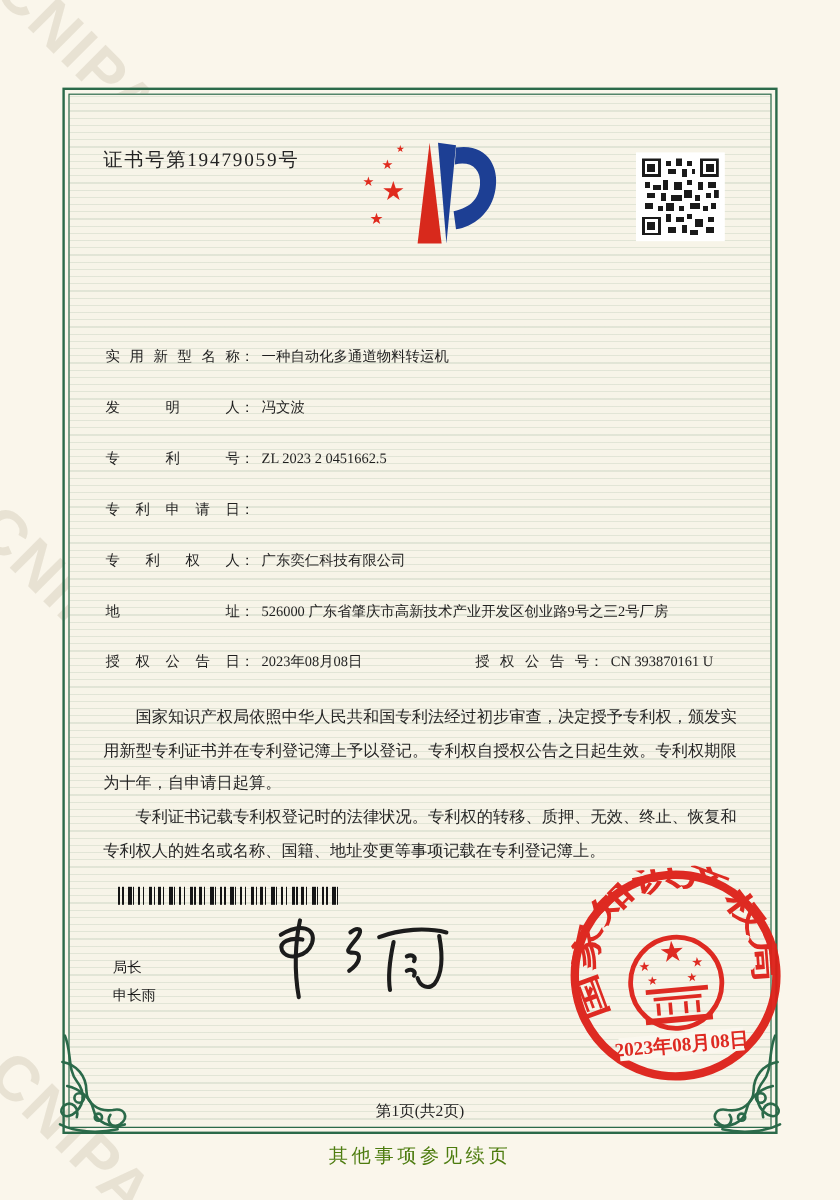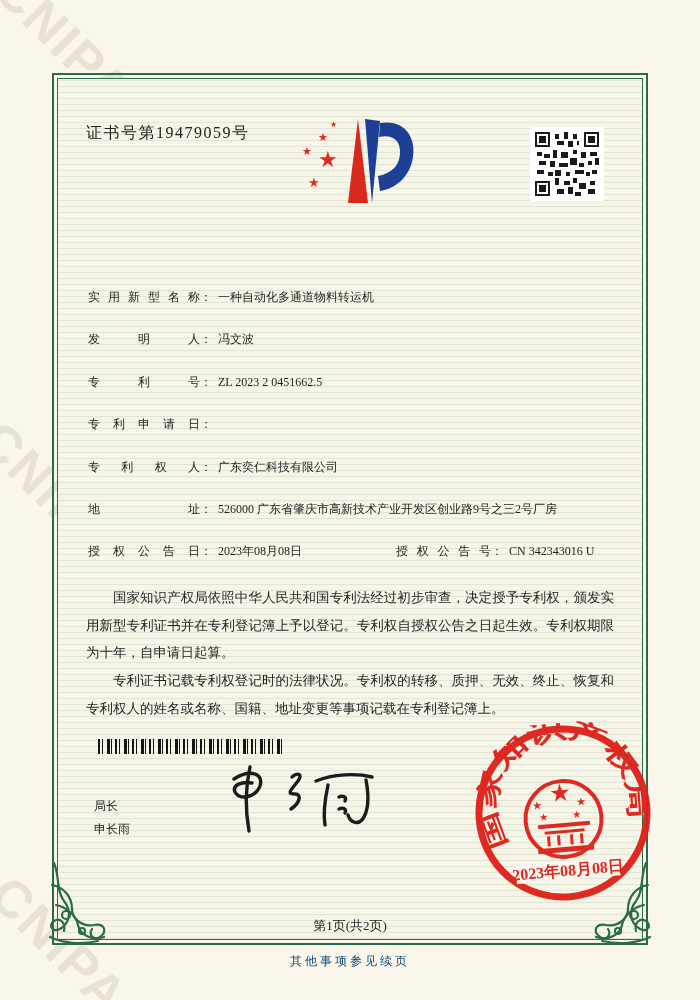--- a/index.html
+++ b/index.html
@@ -65,21 +65,21 @@
       #151515 9px 12px, transparent 12px 13px,
       #151515 13px 14px, transparent 14px 17px);
   }
   .officer { position:absolute; left:36px; top:716px; font-family:"Liberation Sans", sans-serif; font-size:12px; color:#1c1c1c; line-height:1.9; }
   .signature { position:absolute; left:142px; top:682px; width:190px; height:78px; }
   .seal { position:absolute; left:415px; top:644px; width:180px; height:180px; transform:rotate(-5deg); opacity:0.95; }
   .page-indicator { position:absolute; left:0; right:0; top:838px; text-align:center; font-size:13px; color:#222; }
   .corner-flourish { position:absolute; bottom:-6px; width:92px; height:92px; z-index:3; }
   .corner-flourish.left  { left:-8px; }
   .corner-flourish.right { right:-8px; transform:scaleX(-1); }
-  .continuation { position:absolute; left:0; right:0; top:953px; text-align:center; font-size:12px; letter-spacing:3px; color:#0c4a6e; z-index:2; }
+  .continuation { position:absolute; left:0; right:0; top:953px; text-align:center; font-size:16px; letter-spacing:3px; color:#4d7c0f; z-index:2; }
 </style>
 </head>
 <body>
 
 <span class="watermark" style="left:-20px; top:10px; font-size:52px;">CNIPA</span>
 <span class="watermark" style="left:255px; top:150px; font-size:48px;">CNIPA</span>
 <span class="watermark" style="left:420px; top:290px; font-size:50px;">CNIPA</span>
 <span class="watermark" style="left:-35px; top:460px; font-size:52px;">CNIPA</span>
 <span class="watermark" style="left:385px; top:770px; font-size:50px;">CNIPA</span>
 <span class="watermark" style="left:-25px; top:915px; font-size:52px;">CNIPA</span>
@@ -181,21 +181,21 @@
         <span class="flabel">地址</span>
           <span class="fcolon">：</span>
         <span class="fvalue">526000 广东省肇庆市高新技术产业开发区创业路9号之三2号厂房</span>
       </div>
       <div class="field-row">
         <span class="flabel">授权公告日</span>
           <span class="fcolon">：</span>
         <span class="fvalue fvalue-fixed">2023年08月08日</span>
         <span class="flabel flabel2">授权公告号</span>
           <span class="fcolon">：</span>
-        <span class="fvalue">CN 342343016 U</span>
+        <span class="fvalue">CN 393870161 U</span>
       </div>
     </div>
 
     <div class="body-text">
       <p>国家知识产权局依照中华人民共和国专利法经过初步审查，决定授予专利权，颁发实用新型专利证书并在专利登记簿上予以登记。专利权自授权公告之日起生效。专利权期限为十年，自申请日起算。</p>
       <p>专利证书记载专利权登记时的法律状况。专利权的转移、质押、无效、终止、恢复和专利权人的姓名或名称、国籍、地址变更等事项记载在专利登记簿上。</p>
     </div>
 
     <div class="barcode"></div>
 

